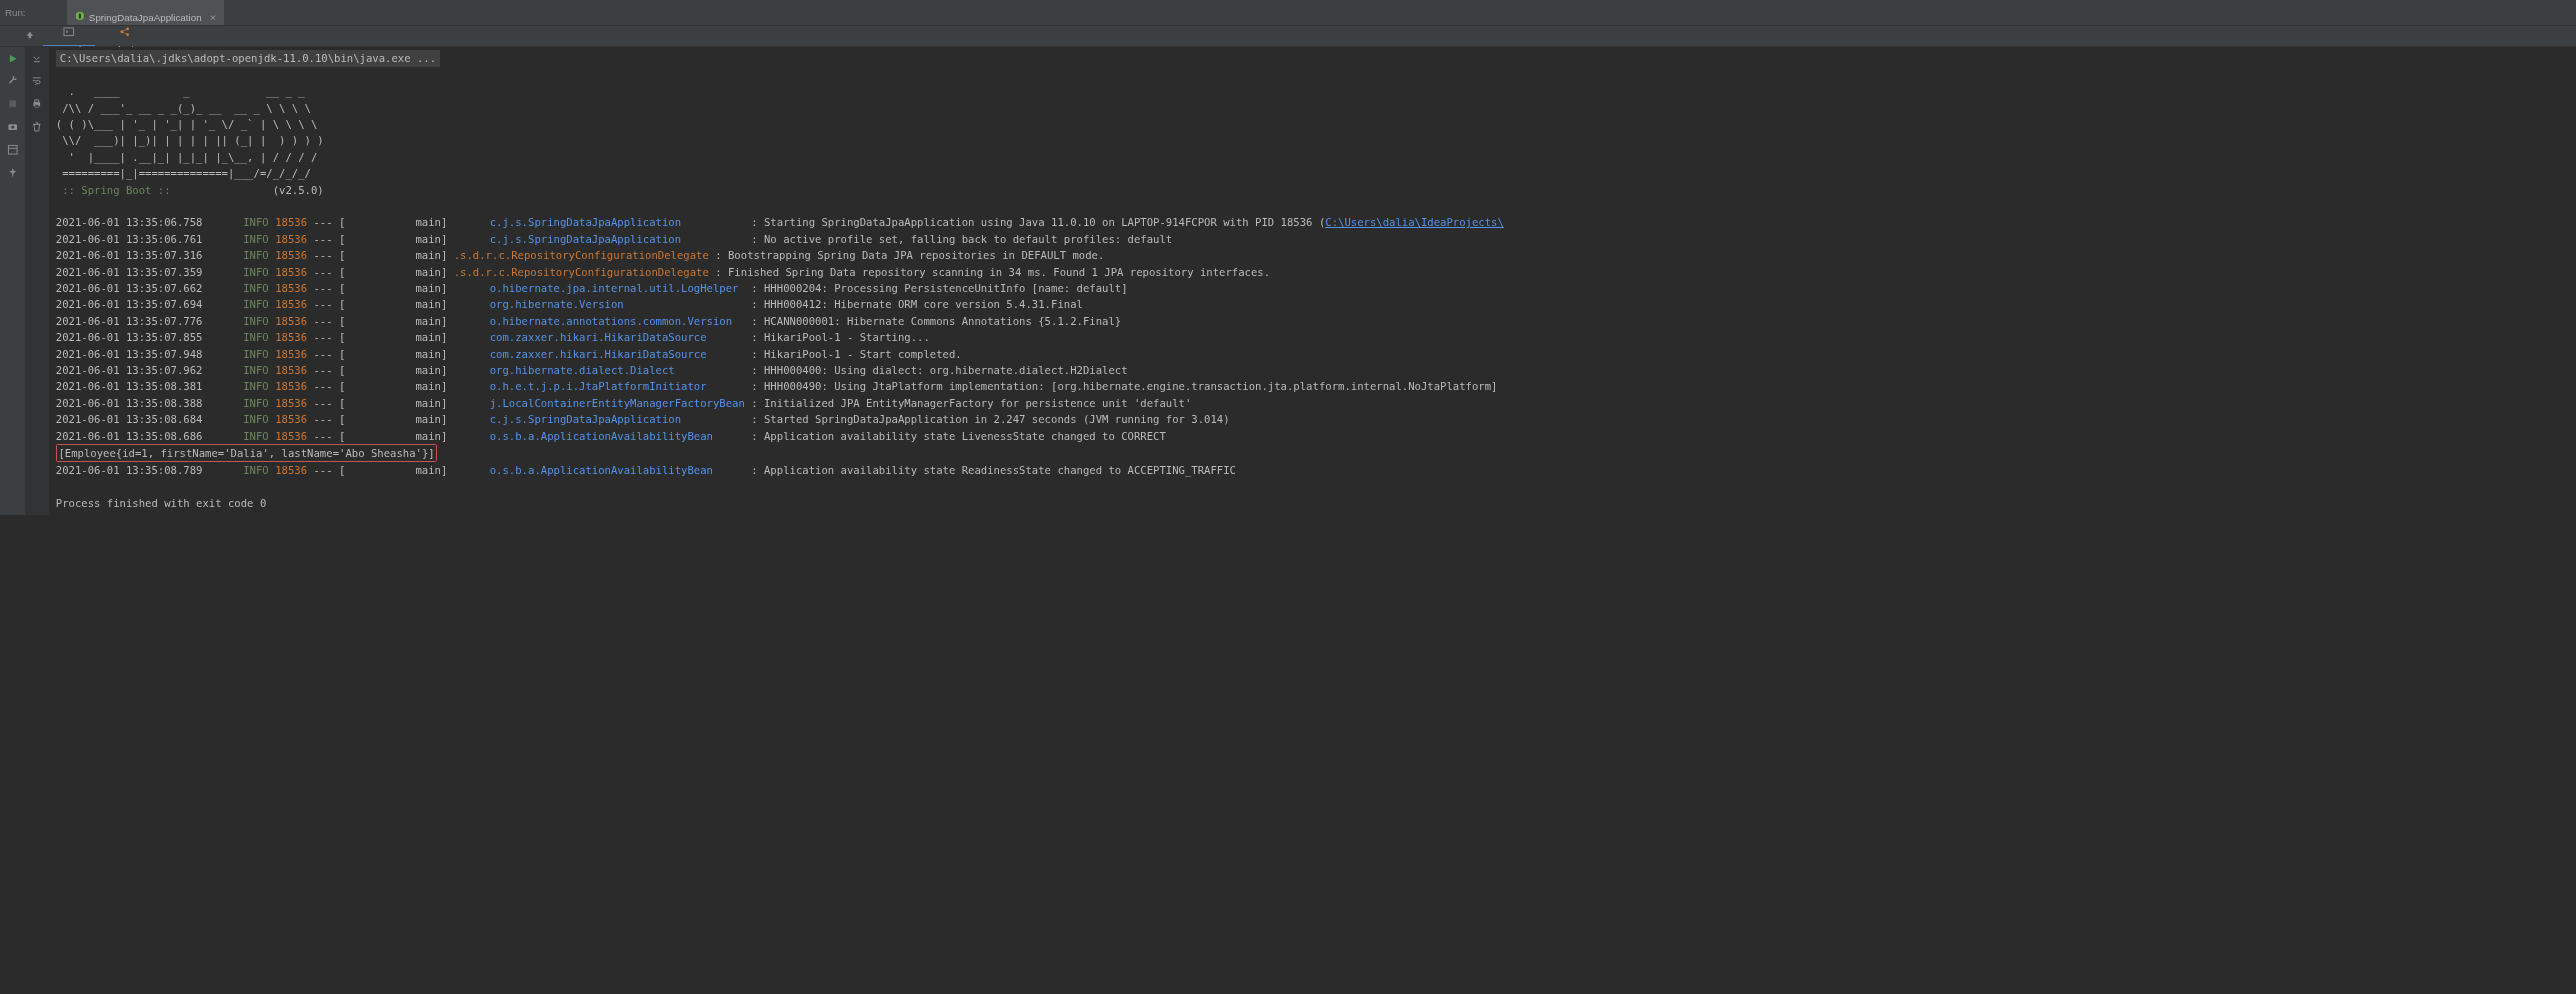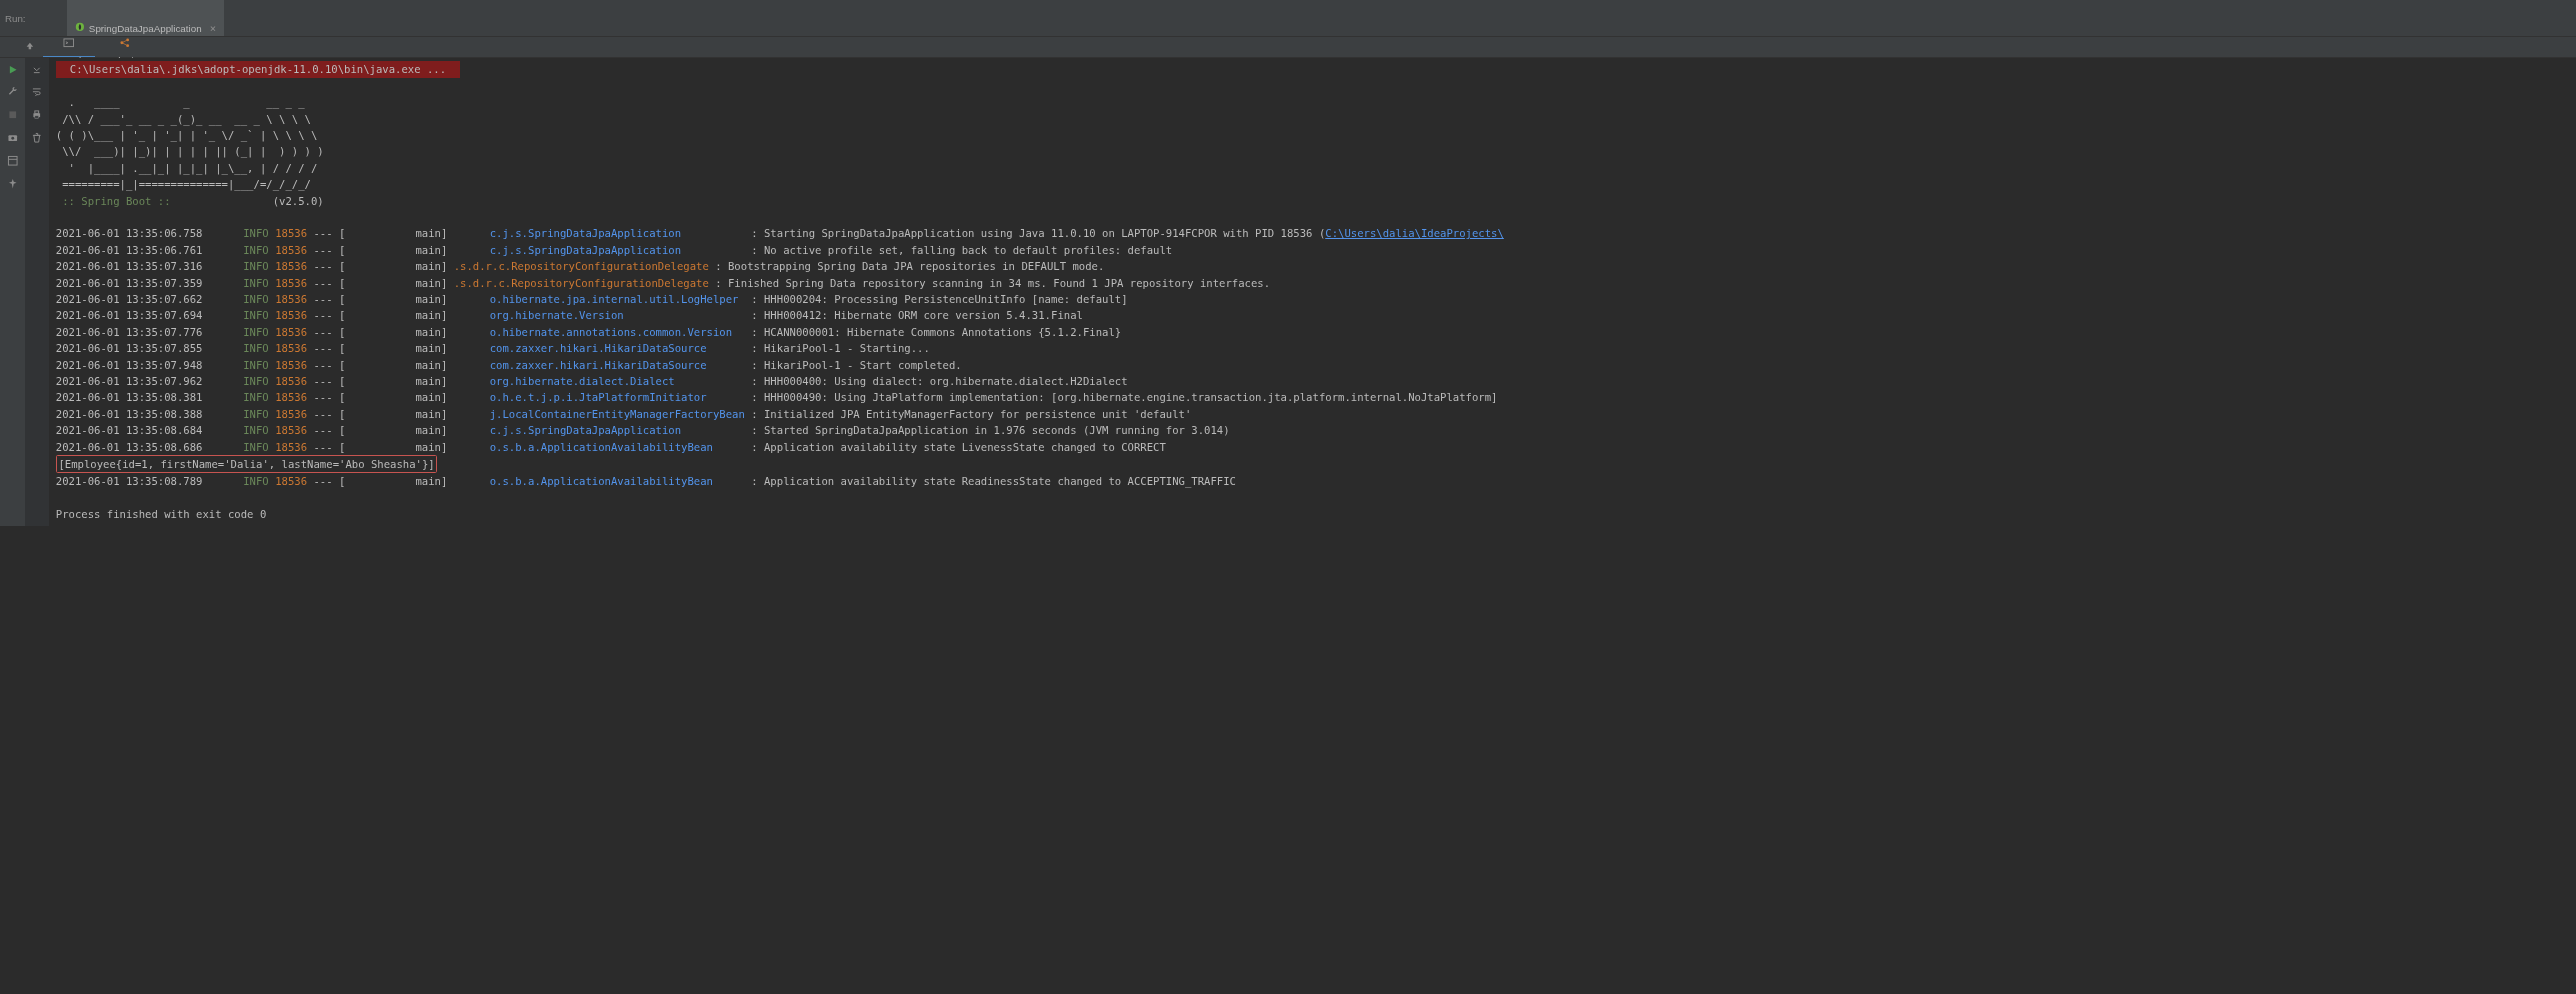--- a/index.html
+++ b/index.html
@@ -8,21 +8,21 @@
       background: #2b2b2b;
       color: #bbbbbb;
       font-size: 10.6px;
       overflow-x: auto;
     }
     .top-bar {
       display: flex;
       align-items: center;
       background: #3c3f41;
       border-bottom: 0.8px solid #323232;
-      height: 37px;
+      height: 26px;
       padding-left: 4.9px;
     }
     .top-bar-label {
       color: #8c8c8c;
       font-family: sans-serif;
       font-size: 9.8px;
       margin-right: 8.2px;
     }
     .run-tab {
       display: flex;
@@ -100,23 +100,23 @@
       padding: 3.3px 0;
       white-space: nowrap;
       min-width: 0;
     }
     .log-line {
       padding: 0 6.6px;
       line-height: 16.4px;
       white-space: pre;
     }
     .cmd-line {
-      background: #7f1d1d;
+      background: #404040;
       display: inline-block;
-      padding: 0 14px;
+      padding: 0 4px;
     }
     .ts { color: #bbbbbb; }
     .info { color: #6a8759; margin-left: 28px; }
     .pid { color: #cc7832; }
     .thread { color: #bbbbbb; }
     .logger { color: #5394ec; margin-left: 36px; }
     .logger-orange { color: #cc7832; }
     .msg { color: #bbbbbb; }
     .link { color: #5394ec; text-decoration: underline; cursor: pointer; }
     .boot { color: #6a8759; }
@@ -258,21 +258,21 @@
         <div class="log-line"><span class="ts">2021-06-01 13:35:07.316  </span><span class="info">INFO</span><span> </span><span class="pid">18536</span><span class="thread"> --- [           main] </span><span class="logger-orange">.s.d.r.c.RepositoryConfigurationDelegate</span><span class="msg"> : Bootstrapping Spring Data JPA repositories in DEFAULT mode.</span></div>
         <div class="log-line"><span class="ts">2021-06-01 13:35:07.359  </span><span class="info">INFO</span><span> </span><span class="pid">18536</span><span class="thread"> --- [           main] </span><span class="logger-orange">.s.d.r.c.RepositoryConfigurationDelegate</span><span class="msg"> : Finished Spring Data repository scanning in 34 ms. Found 1 JPA repository interfaces.</span></div>
         <div class="log-line"><span class="ts">2021-06-01 13:35:07.662  </span><span class="info">INFO</span><span> </span><span class="pid">18536</span><span class="thread"> --- [           main] </span><span class="logger">o.hibernate.jpa.internal.util.LogHelper </span><span class="msg"> : HHH000204: Processing PersistenceUnitInfo [name: default]</span></div>
         <div class="log-line"><span class="ts">2021-06-01 13:35:07.694  </span><span class="info">INFO</span><span> </span><span class="pid">18536</span><span class="thread"> --- [           main] </span><span class="logger">org.hibernate.Version                   </span><span class="msg"> : HHH000412: Hibernate ORM core version 5.4.31.Final</span></div>
         <div class="log-line"><span class="ts">2021-06-01 13:35:07.776  </span><span class="info">INFO</span><span> </span><span class="pid">18536</span><span class="thread"> --- [           main] </span><span class="logger">o.hibernate.annotations.common.Version  </span><span class="msg"> : HCANN000001: Hibernate Commons Annotations {5.1.2.Final}</span></div>
         <div class="log-line"><span class="ts">2021-06-01 13:35:07.855  </span><span class="info">INFO</span><span> </span><span class="pid">18536</span><span class="thread"> --- [           main] </span><span class="logger">com.zaxxer.hikari.HikariDataSource      </span><span class="msg"> : HikariPool-1 - Starting...</span></div>
         <div class="log-line"><span class="ts">2021-06-01 13:35:07.948  </span><span class="info">INFO</span><span> </span><span class="pid">18536</span><span class="thread"> --- [           main] </span><span class="logger">com.zaxxer.hikari.HikariDataSource      </span><span class="msg"> : HikariPool-1 - Start completed.</span></div>
         <div class="log-line"><span class="ts">2021-06-01 13:35:07.962  </span><span class="info">INFO</span><span> </span><span class="pid">18536</span><span class="thread"> --- [           main] </span><span class="logger">org.hibernate.dialect.Dialect           </span><span class="msg"> : HHH000400: Using dialect: org.hibernate.dialect.H2Dialect</span></div>
         <div class="log-line"><span class="ts">2021-06-01 13:35:08.381  </span><span class="info">INFO</span><span> </span><span class="pid">18536</span><span class="thread"> --- [           main] </span><span class="logger">o.h.e.t.j.p.i.JtaPlatformInitiator      </span><span class="msg"> : HHH000490: Using JtaPlatform implementation: [org.hibernate.engine.transaction.jta.platform.internal.NoJtaPlatform]</span></div>
         <div class="log-line"><span class="ts">2021-06-01 13:35:08.388  </span><span class="info">INFO</span><span> </span><span class="pid">18536</span><span class="thread"> --- [           main] </span><span class="logger">j.LocalContainerEntityManagerFactoryBean</span><span class="msg"> : Initialized JPA EntityManagerFactory for persistence unit 'default'</span></div>
-        <div class="log-line"><span class="ts">2021-06-01 13:35:08.684  </span><span class="info">INFO</span><span> </span><span class="pid">18536</span><span class="thread"> --- [           main] </span><span class="logger">c.j.s.SpringDataJpaApplication          </span><span class="msg"> : Started SpringDataJpaApplication in 1.976 seconds (JVM running for 3.014)</span></div>
+        <div class="log-line"><span class="ts">2021-06-01 13:35:08.684  </span><span class="info">INFO</span><span> </span><span class="pid">18536</span><span class="thread"> --- [           main] </span><span class="logger">c.j.s.SpringDataJpaApplication          </span><span class="msg"> : Started SpringDataJpaApplication in 2.247 seconds (JVM running for 3.014)</span></div>
         <div class="log-line"><span class="ts">2021-06-01 13:35:08.686  </span><span class="info">INFO</span><span> </span><span class="pid">18536</span><span class="thread"> --- [           main] </span><span class="logger">o.s.b.a.ApplicationAvailabilityBean     </span><span class="msg"> : Application availability state LivenessState changed to CORRECT</span></div>
       </div>
     <div class="log-line"><span class="highlighted">[Employee{id=1, firstName='Dalia', lastName='Abo Sheasha'}]</span></div>
     <div id="after-highlight">
         <div class="log-line"><span class="ts">2021-06-01 13:35:08.789  </span><span class="info">INFO</span><span> </span><span class="pid">18536</span><span class="thread"> --- [           main] </span><span class="logger">o.s.b.a.ApplicationAvailabilityBean     </span><span class="msg"> : Application availability state ReadinessState changed to ACCEPTING_TRAFFIC</span></div>
       </div>
     <div class="log-line">&nbsp;</div>
     <div class="log-line"><span>Process finished with exit code 0</span></div>
   </div>
 </div>

